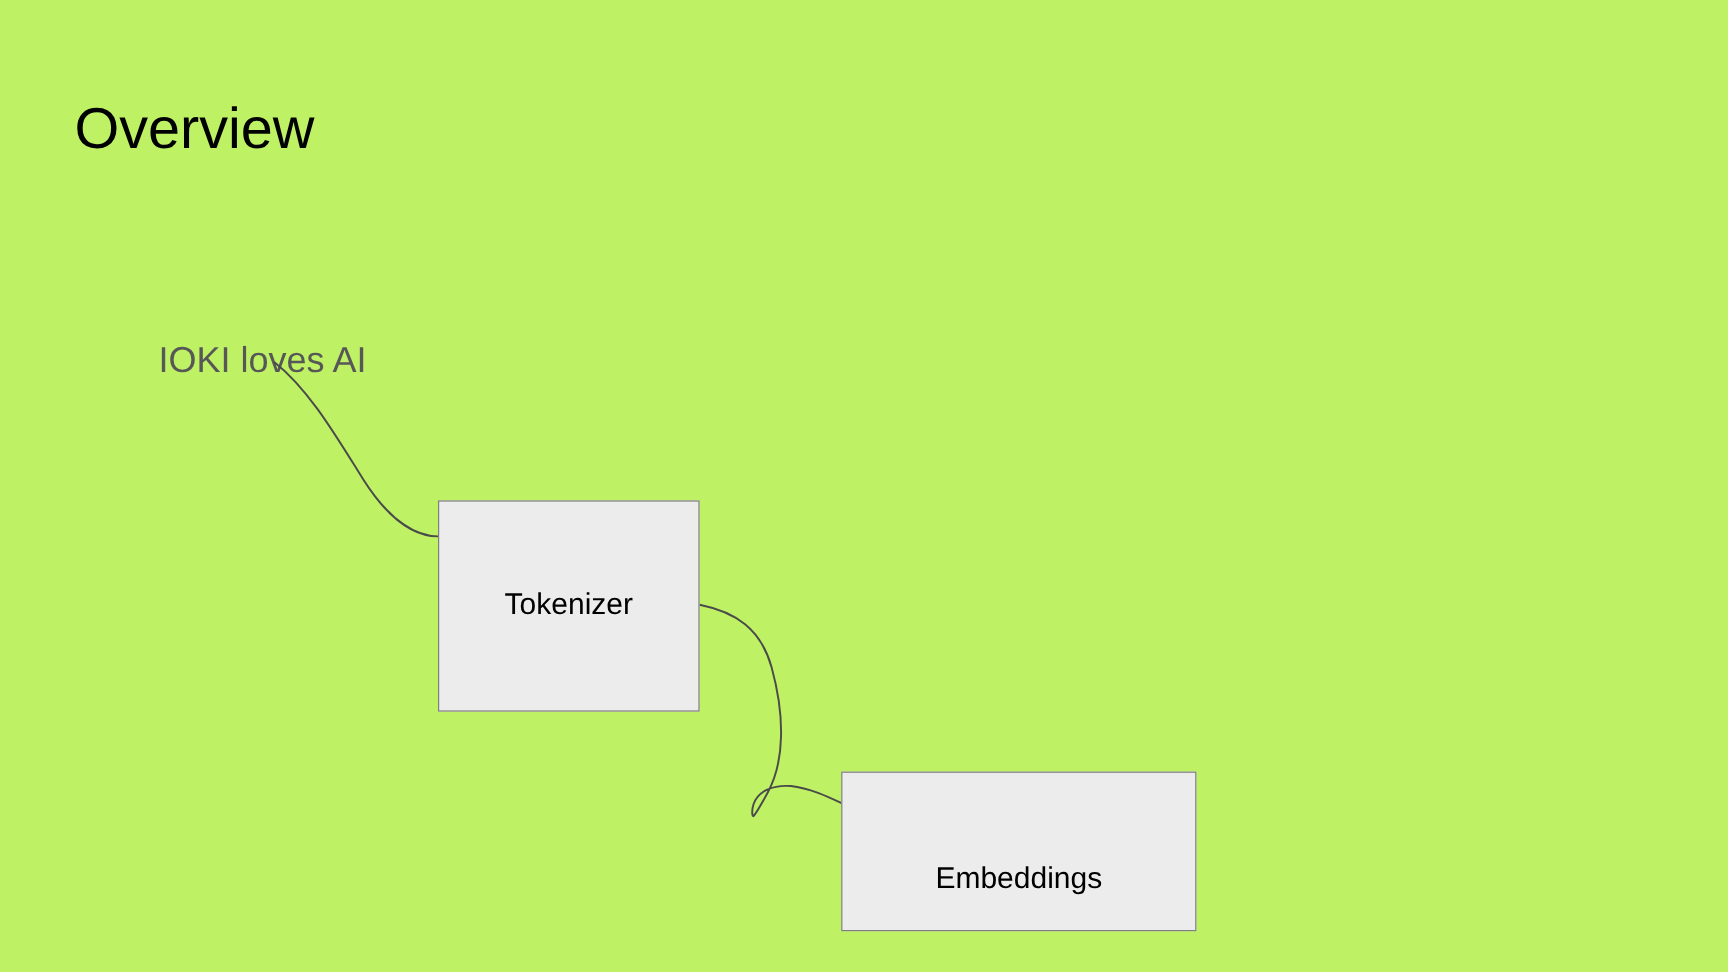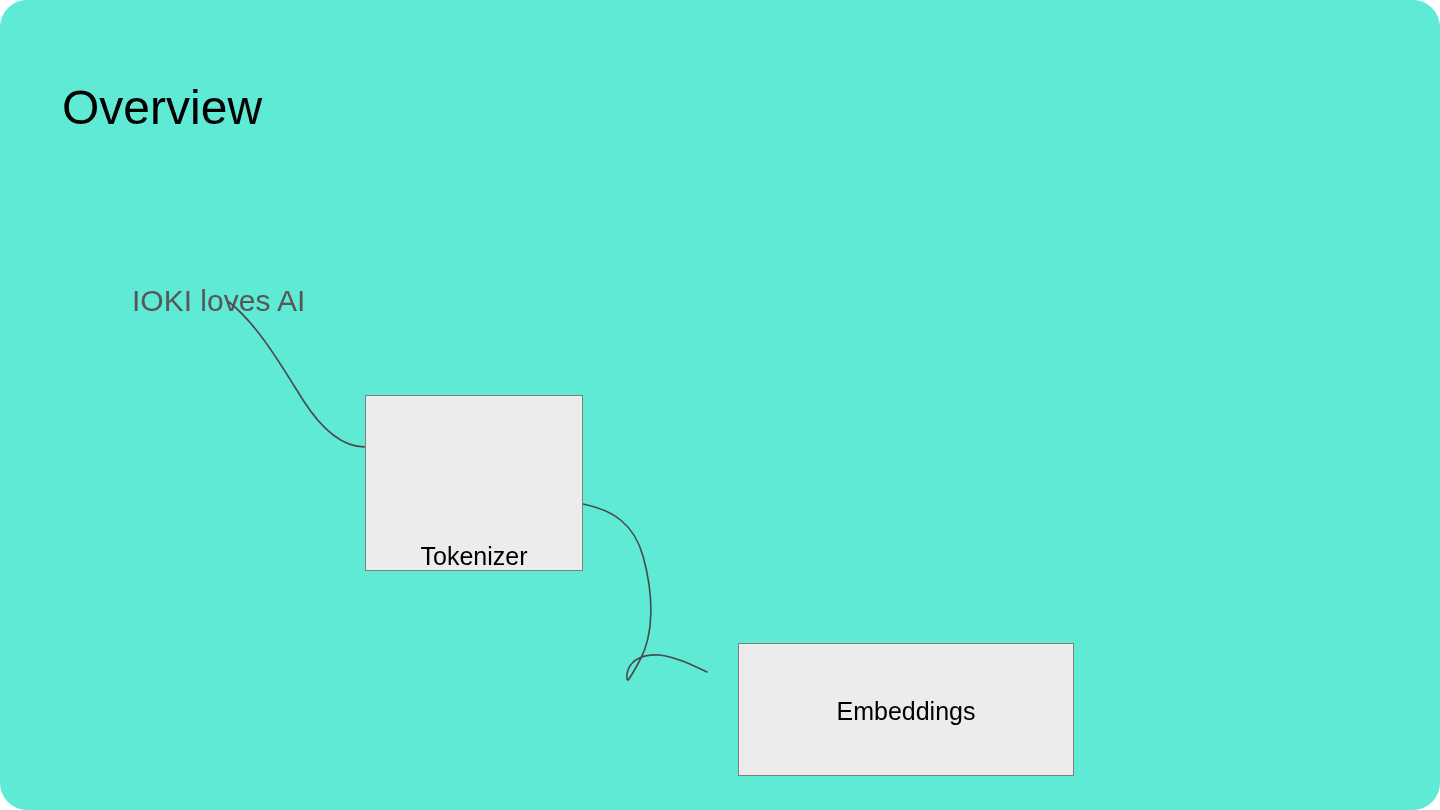--- a/index.html
+++ b/index.html
@@ -8,23 +8,22 @@
     padding: 0;
     background: #ffffff;
   }
   body {
     font-family: "Liberation Sans", sans-serif;
   }
   #canvas {
     position: relative;
     width: 1440px;
     height: 810px;
-    background: #5eead4;
+    background: #bef264;
     overflow: hidden;
-    border-radius: 27px;
   }
   #slide-title {
     position: absolute;
     left: 62px;
     top: 84px;
     font-size: 48px;
     font-weight: 400;
     color: #000000;
     letter-spacing: 0px;
     white-space: nowrap;
@@ -51,35 +50,35 @@
   }
   .node-label {
     font-size: 25px;
     font-weight: 400;
     color: #000000;
     white-space: nowrap;
     line-height: 1.0;
   }
   #node-tokenizer {
     left: 365px;
-    top: 395px;
+    top: 417px;
     width: 218px;
     height: 176px;
-    align-items: flex-end;
+    align-items: center;
   }
   #node-tokenizer .node-label {
     transform: translateY(-1px);
   }
   #node-embeddings {
-    left: 738px;
+    left: 701px;
     top: 643px;
-    width: 336px;
+    width: 296px;
     height: 133px;
     align-items: flex-start;
-    padding-top: 55px;
+    padding-top: 76px;
   }
   #connectors {
     position: absolute;
     left: 0;
     top: 0;
     width: 1440px;
     height: 810px;
     pointer-events: none;
   }
   .connector-path {

